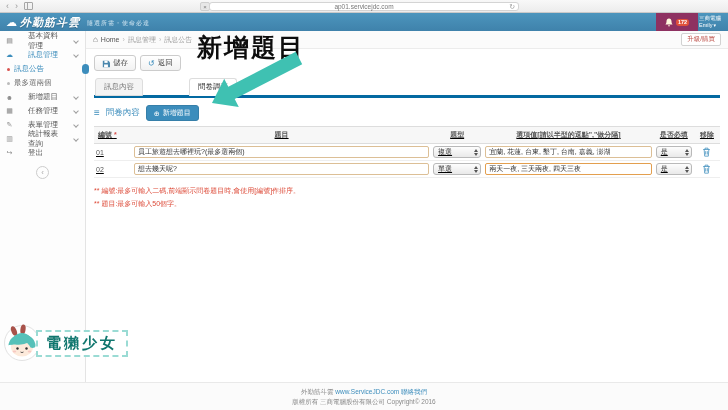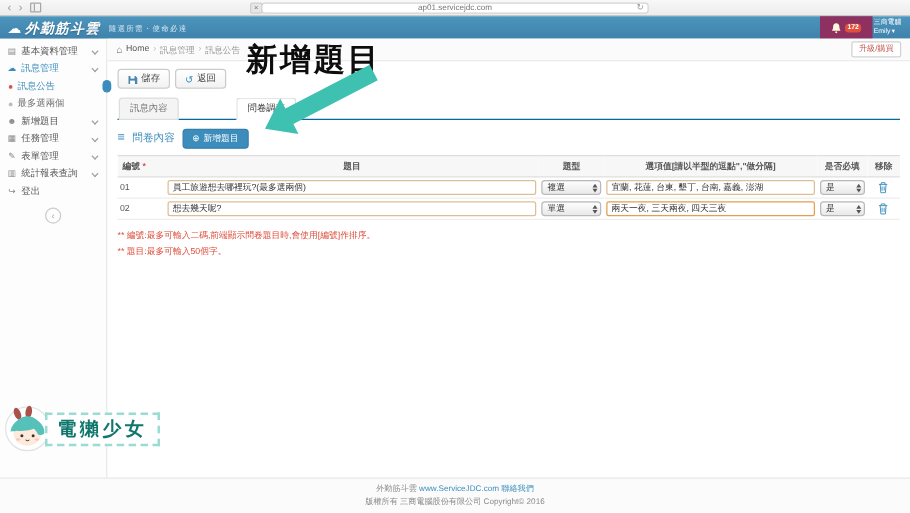--- a/index.html
+++ b/index.html
@@ -32,21 +32,21 @@
   .badge { background:#e0503a; color:#fff; font-size:5.5px; line-height:7px; padding:0 2px;
     border-radius:3px; font-weight:bold; }
   .user-block { position:absolute; right:2px; top:2px; width:27px; color:#fff; font-size:5.5px;
     line-height:7px; text-align:left; }
   .user-caret { font-size:5px; margin-left:1px; }
 
   
   .app-body { position:absolute; top:31px; left:0; right:0; bottom:28px; display:flex; }
   .sidebar { width:86px; background:#fdfdfd; border-right:1px solid #e4e4e4; padding-top:3px;
     font-size:7.5px; color:#555; flex-shrink:0; }
-  .side-item { position:relative; height:14px; display:flex; align-items:center; gap:3px; padding:0 5px; cursor:default; }
+  .side-item { position:relative; height:14px; display:flex; align-items:center; gap:14px; padding:0 5px; cursor:default; }
   .side-item .ico { width:9px; font-size:7px; color:#8a8a8a; text-align:center; flex-shrink:0; }
   .side-item.active-parent, .side-item.active-parent .ico { color:#3c8dbc; }
   .side-item.sub { padding-left:14px; color:#707070; }
   .side-item.sub.active { color:#3c8dbc; }
   .sub-mark { position:absolute; left:7px; top:6px; width:3px; height:3px; border-radius:50%; background:#bbb; }
   .side-item.sub.active .sub-mark { background:#d9534f; }
   .active-pill { position:absolute; right:-4px; top:2px; width:7px; height:10px; background:#3c8dbc; border-radius:6px; }
   .chev { width:4px; height:4px; border-right:1px solid #9f9f9f; border-bottom:1px solid #9f9f9f;
     transform:rotate(45deg); margin-left:auto; margin-right:2px; flex-shrink:0; }
   .collapse-btn { width:13px; height:13px; border:1px solid #ccc; border-radius:50%; margin:6px auto;
@@ -61,33 +61,33 @@
   .upgrade-btn { margin-left:auto; border:1px solid #d2d2d2; background:#fff; color:#c0564f;
     font-size:6.5px; padding:1px 5px; border-radius:2px; cursor:pointer; }
 
   .content { flex:1; padding:6px 8px 0 8px; }
   .toolbar { display:flex; gap:4px; }
   .tool-btn { display:inline-flex; align-items:flex-end; gap:3px; border:1px solid #ccc;
     background:linear-gradient(#ffffff,#f2f2f2); border-radius:3px; font-size:7.5px; color:#444;
     padding:2px 7px; cursor:pointer; }
   .tool-btn .tico { color:#3c8dbc; font-size:8px; line-height:8px; }
 
-  .tabs { display:flex; border-bottom:1px solid #0369a1; margin-top:7px; padding-left:1px; }
+  .tabs { display:flex; border-bottom:3px solid #0369a1; margin-top:7px; padding-left:1px; }
   .tab { font-size:7.5px; padding:3px 8px; margin-right:2px; margin-bottom:-1px; border:1px solid #ddd;
     border-radius:3px 3px 0 0; background:#f4f4f4; color:#777; cursor:pointer; }
   .tab.active { background:#fff; color:#333; border-bottom:1px solid #fff;margin-left:44px; }
 
   .section-row { display:flex; align-items:center; gap:6px; margin:7px 0 5px 0; }
   .list-icon { color:#3c8dbc; font-size:10px; line-height:10px; }
   .section-title { color:#3c8dbc; font-weight:normal; font-size:8.5px; }
   .add-btn { background:#3c8dbc; border:1px solid #367fa9; color:#fff; font-size:7px; border-radius:3px;
     padding:2px 7px; display:inline-flex; align-items:center; gap:3px; cursor:pointer; }
   .add-btn .plus { font-size:7px; line-height:7px; }
 
-  table.survey-table { width:100%; border-collapse:collapse; table-layout:fixed; font-size:7px; }
+  table.survey-table { width:100%; border-collapse:collapse; table-layout:fixed; font-size:7px;text-decoration:underline; }
   .survey-table th { background:#f7f7f7; border-top:1px solid #ddd; border-bottom:1px solid #ddd;
     color:#555; font-weight:bold; padding:3px 2px; text-align:center; overflow:hidden; white-space:nowrap; }
   .survey-table td { border-bottom:1px solid #eee; padding:2px; vertical-align:middle; overflow:hidden; }
   .req { color:#d9534f; }
   .row-no { color:#555; padding-left:4px; }
   .cell-input { width:100%; height:12px; border:1px solid #dcbf96; border-radius:2px; font-size:7px;
     padding:1px 3px; color:#333; background:#fff; font-family:inherit; }
   .cell-input.hot { border-color:#e39f4f; }
   .mini-select { display:flex; align-items:center; justify-content:space-between; width:100%; height:12px;
     border:1px solid #b9b9b9; border-radius:3px; background:linear-gradient(#fdfdfd,#e9e9e9);

